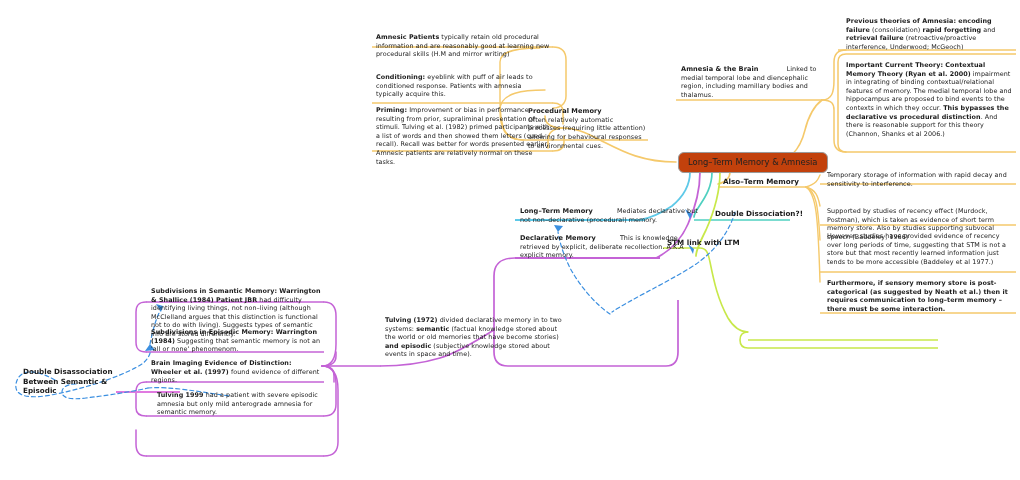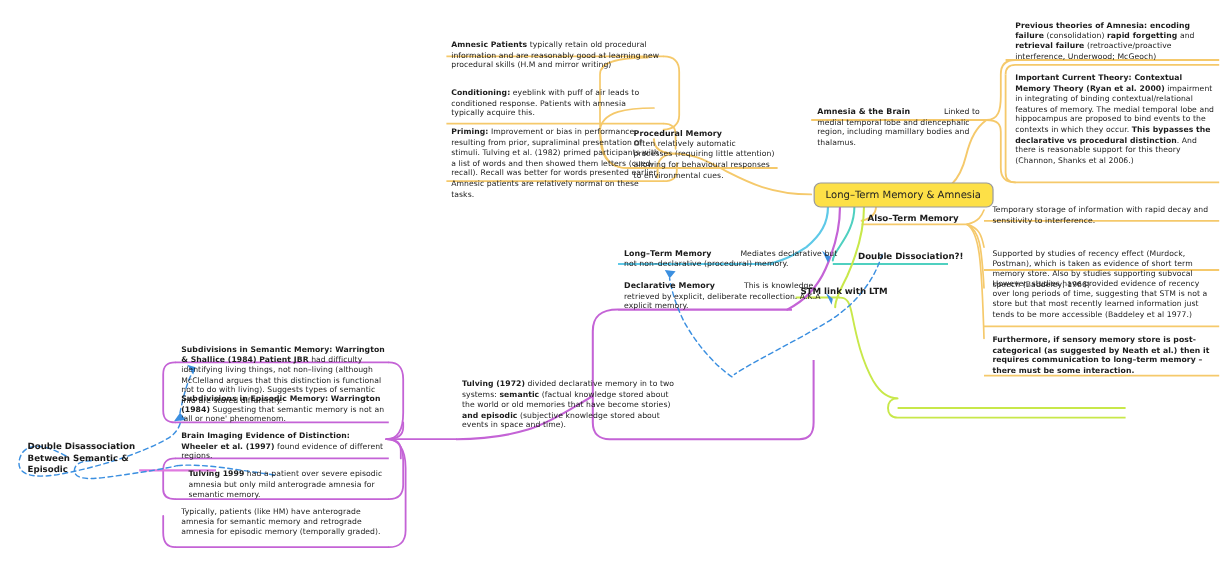--- a/index.html
+++ b/index.html
@@ -10,21 +10,21 @@
   }
   #canvas{position:absolute;inset:0;}
   svg.links{position:absolute;left:0;top:0;width:1020px;height:480px;pointer-events:none;}
   .node{position:absolute;box-sizing:border-box;}
   .note{
     font-size:6.4px;line-height:8.6px;letter-spacing:.06px;
     padding:1px 2px 8px 3px;
   }
   .note b{font-weight:bold;}
   .central{
-    border:1px solid #9a9a9a;border-radius:6px;background:#fde047;
+    border:1px solid #9a9a9a;border-radius:6px;background:#c2410c;
     font-size:8.4px;line-height:10px;color:#222;
     padding:4px 9px 5px 9px;white-space:nowrap;
     box-shadow:0 0 0 .5px rgba(0,0,0,.02);
   }
   .label{
     font-size:7.2px;line-height:9px;font-weight:bold;white-space:nowrap;
     padding:1px 3px;
   }
   .bigtitle{font-size:6.6px;line-height:8.8px;font-weight:bold;}
 </style>
@@ -162,21 +162,21 @@
 
   <div class="node note" style="left:373px;top:105px;width:180px;">
     <b>Priming:</b><span> Improvement or bias in performance resulting from prior, supraliminal presentation of stimuli. Tulving et al. (1982) primed participants with a list of words and then showed them letters (cued–recall). Recall was better for words presented earlier. Amnesic patients are relatively normal on these tasks.</span>
   </div>
 
   <div class="node note" style="left:525px;top:106px;width:124px;">
     <div class="bigtitle">Procedural Memory</div>
     <div>Often relatively automatic processes (requiring little attention) allowing for behavioural responses to environmental cues.</div>
   </div>
 
-  <div class="node note" style="left:678px;top:64px;width:146px;margin-top:24px;">
+  <div class="node note" style="left:678px;top:64px;width:146px;">
     <span class="bigtitle">Amnesia &amp; the Brain</span>
     <span style="display:inline-block;width:26px;"></span><span>Linked to medial temporal lobe and diencephalic region, including mamillary bodies and thalamus.</span>
   </div>
 
   <div class="node note" style="left:843px;top:16px;width:174px;">
     <b>Previous theories of Amnesia: encoding failure</b><span> (consolidation) </span><b>rapid forgetting</b><span> and </span><b>retrieval failure</b><span> (retroactive/proactive interference, Underwood; McGeoch)</span>
   </div>
 
   <div class="node note" style="left:843px;top:60px;width:174px;">
     <b>Important Current Theory: Contextual Memory Theory (Ryan et al. 2000)</b><span> impairment in integrating of binding contextual/relational features of memory. The medial temporal lobe and hippocampus are proposed to bind events to the contexts in which they occur. </span><b>This bypasses the declarative vs procedural distinction</b><span>. And there is reasonable support for this theory (Channon, Shanks et al 2006.)</span>
@@ -223,18 +223,17 @@
 
   <div class="node note" style="left:148px;top:327px;width:176px;">
     <b>Subdivisions in Episodic Memory: Warrington (1984)</b><span> Suggesting that semantic memory is not an 'all or none' phenomenom.</span>
   </div>
 
   <div class="node note" style="left:148px;top:358px;width:176px;">
     <b>Brain Imaging Evidence of Distinction: Wheeler et al. (1997)</b><span> found evidence of different regions.</span>
   </div>
 
   <div class="node note" style="left:154px;top:390px;width:170px;">
-    <b>Tulving 1999</b><span> had a patient over severe episodic amnesia but only mild anterograde amnesia for semantic memory.</span>
-  </div>
-
-  <div class="node note" style="left:148px;top:421px;width:176px;">Typically, patients (like HM) have anterograde amnesia for semantic memory and retrograde amnesia for episodic memory (temporally graded).</div>
+    <b>Tulving 1999</b><span> had a patient with severe episodic amnesia but only mild anterograde amnesia for semantic memory.</span>
+  </div>
+
 
 </div>
 
 </body></html>

